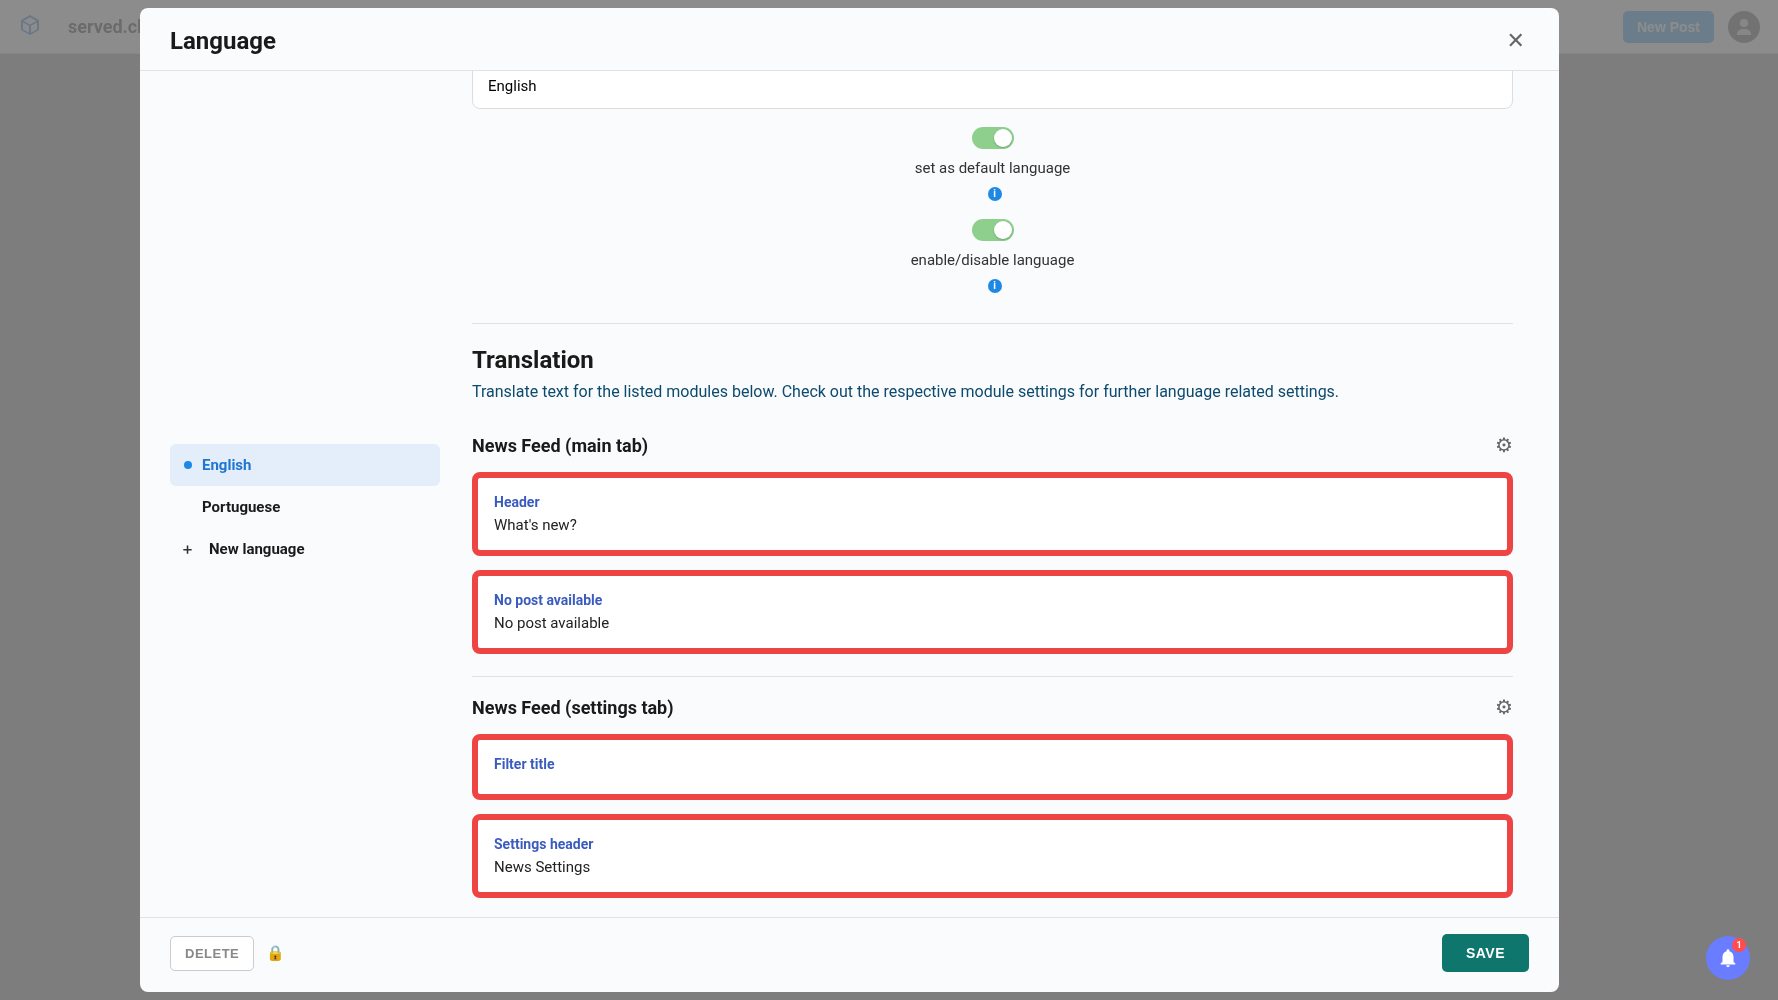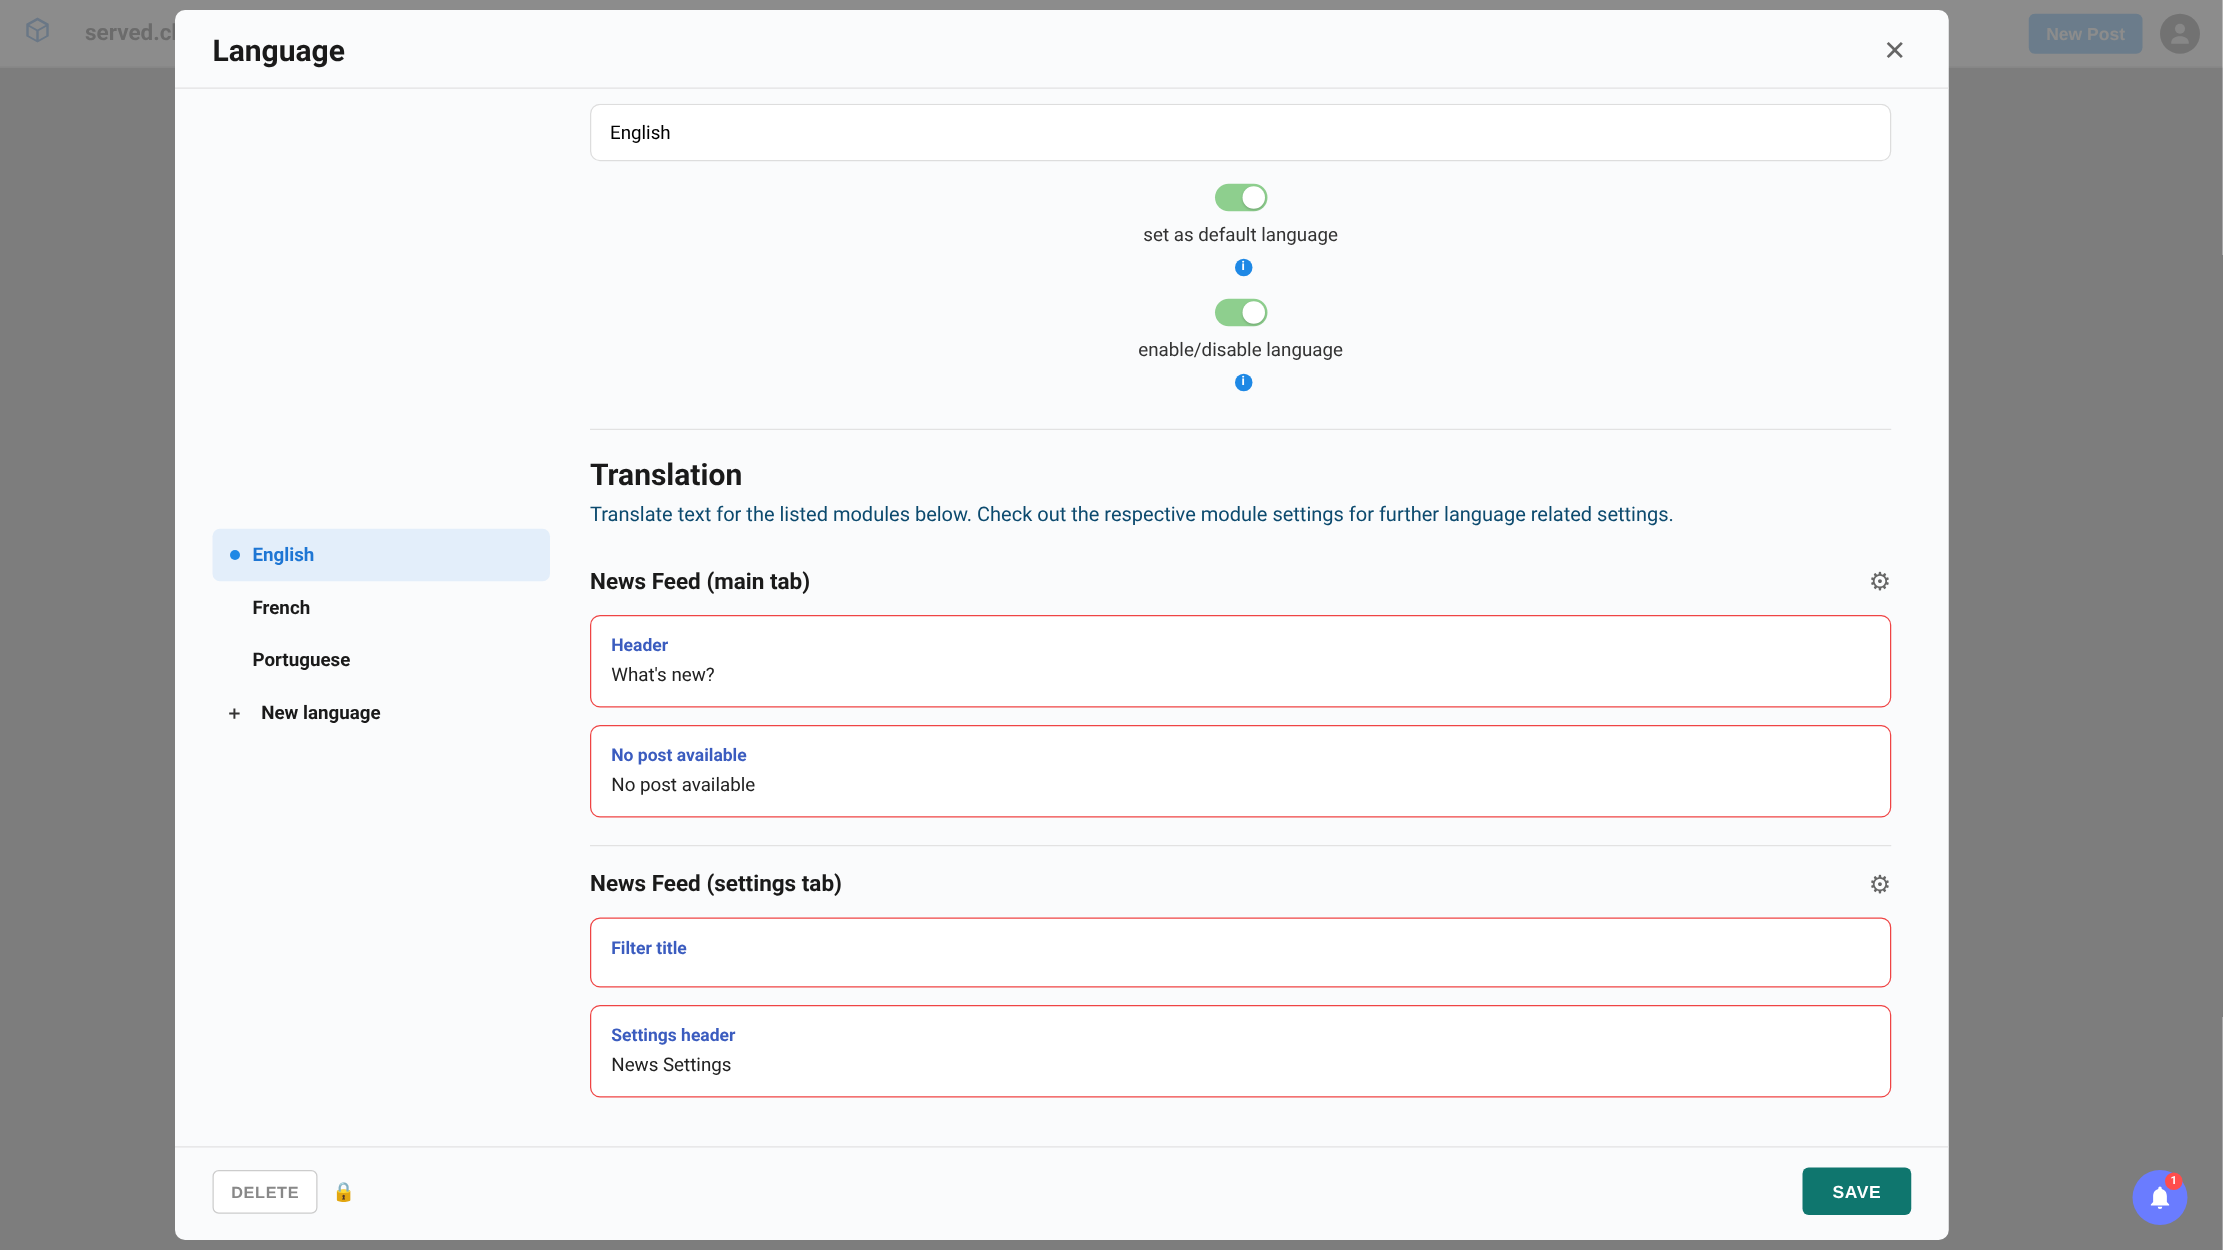--- a/index.html
+++ b/index.html
@@ -254,21 +254,21 @@
   }
   .gear-icon {
     margin-left: auto;
     color: #666;
     cursor: pointer;
     font-size: 20px;
     line-height: 1;
   }
 
   .field-card {
-    border: 1px solid #ef4444;
+    border: 6px solid #ef4444;
     background: #fff;
     border-radius: 8px;
     padding: 16px;
     margin-bottom: 14px;
   }
   .field-label {
     font-size: 14px;
     font-weight: 700;
     color: var(--label-blue);
     margin-bottom: 6px;
@@ -380,24 +380,20 @@
 
   <div class="dialog-body">
 
     <div class="lang-list">
       <div class="lang-item active">
         <span class="lang-dot"></span>
         <span>English</span>
       </div>
       <div class="lang-item">
         <span class="lang-dot"></span>
-        <span>French</span>
-      </div>
-      <div class="lang-item">
-        <span class="lang-dot"></span>
         <span>Portuguese</span>
       </div>
       <div class="new-lang">
         <span class="plus-icon">＋</span>
         <span>New language</span>
       </div>
     </div>
 
     <div class="content">
 

